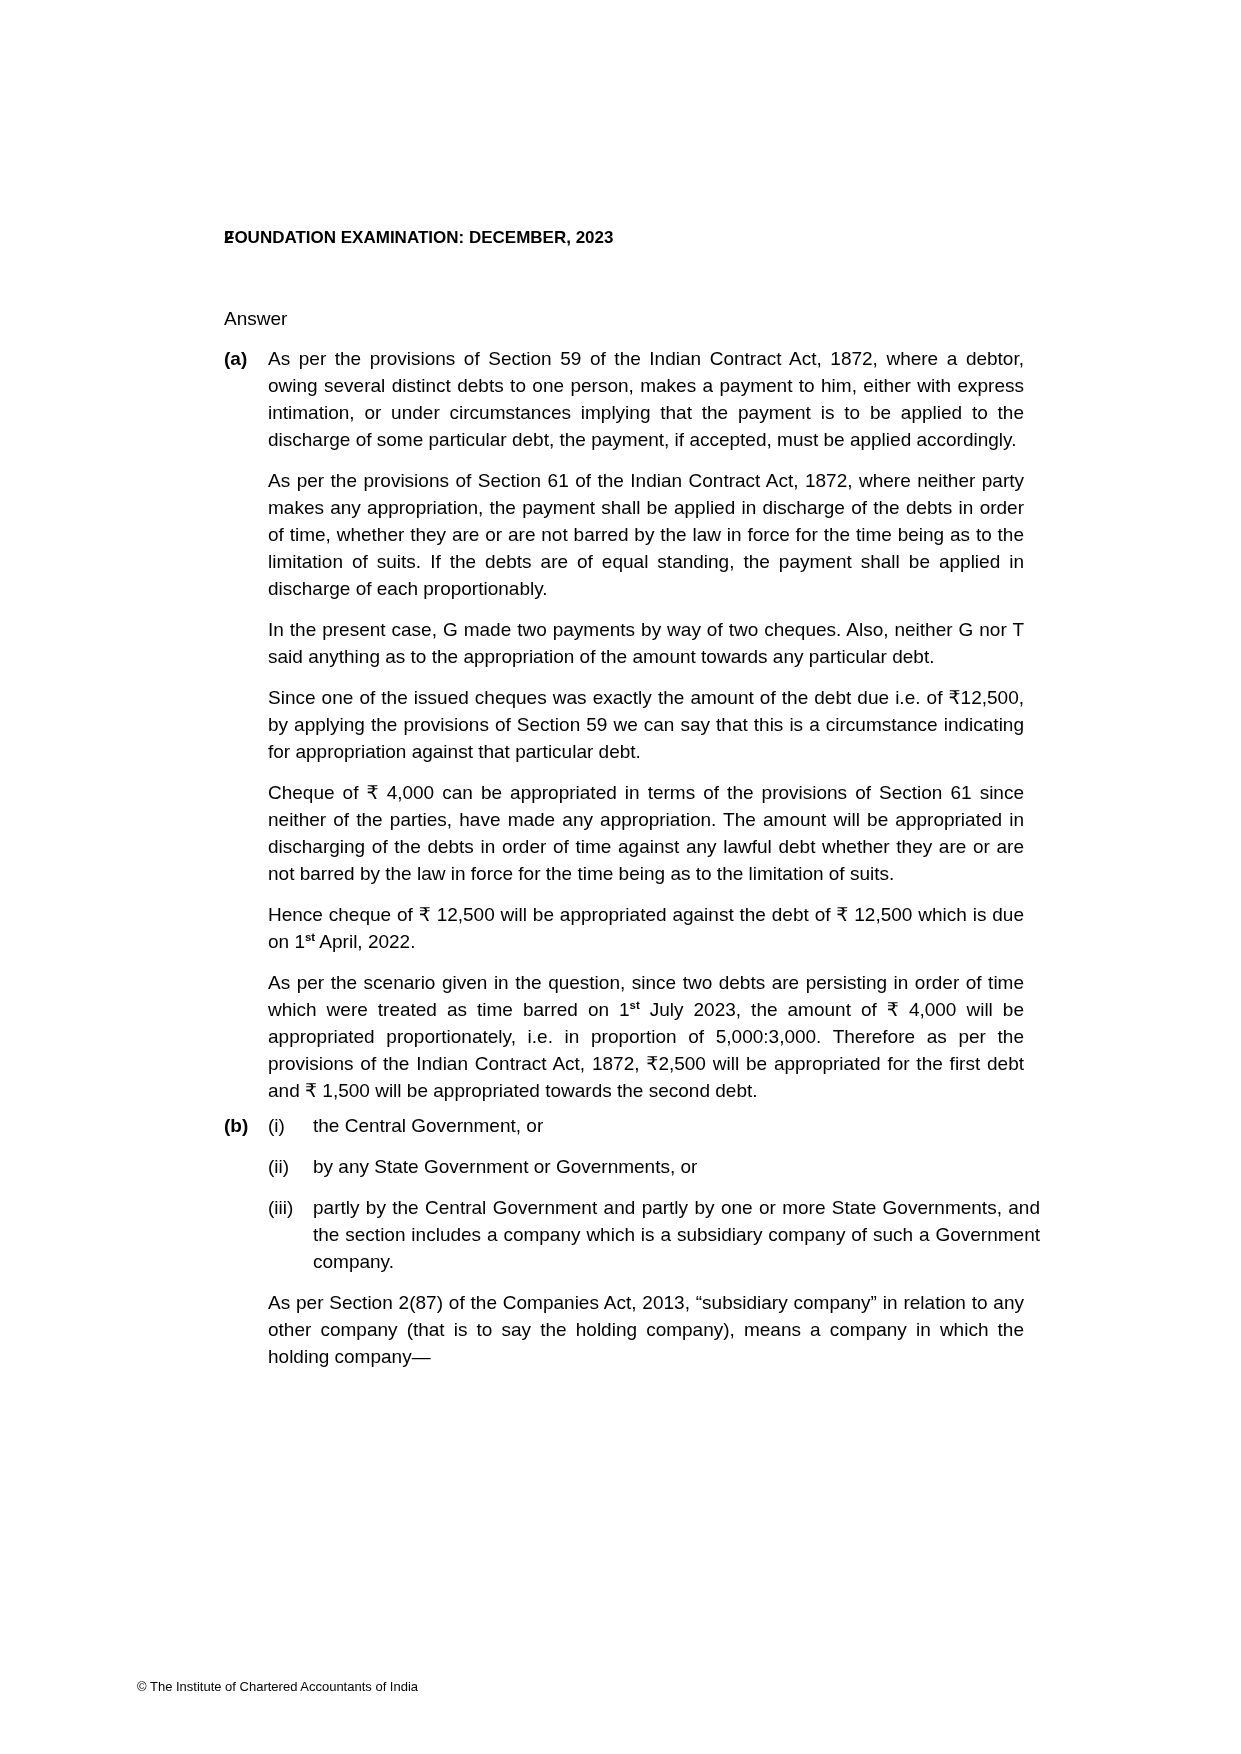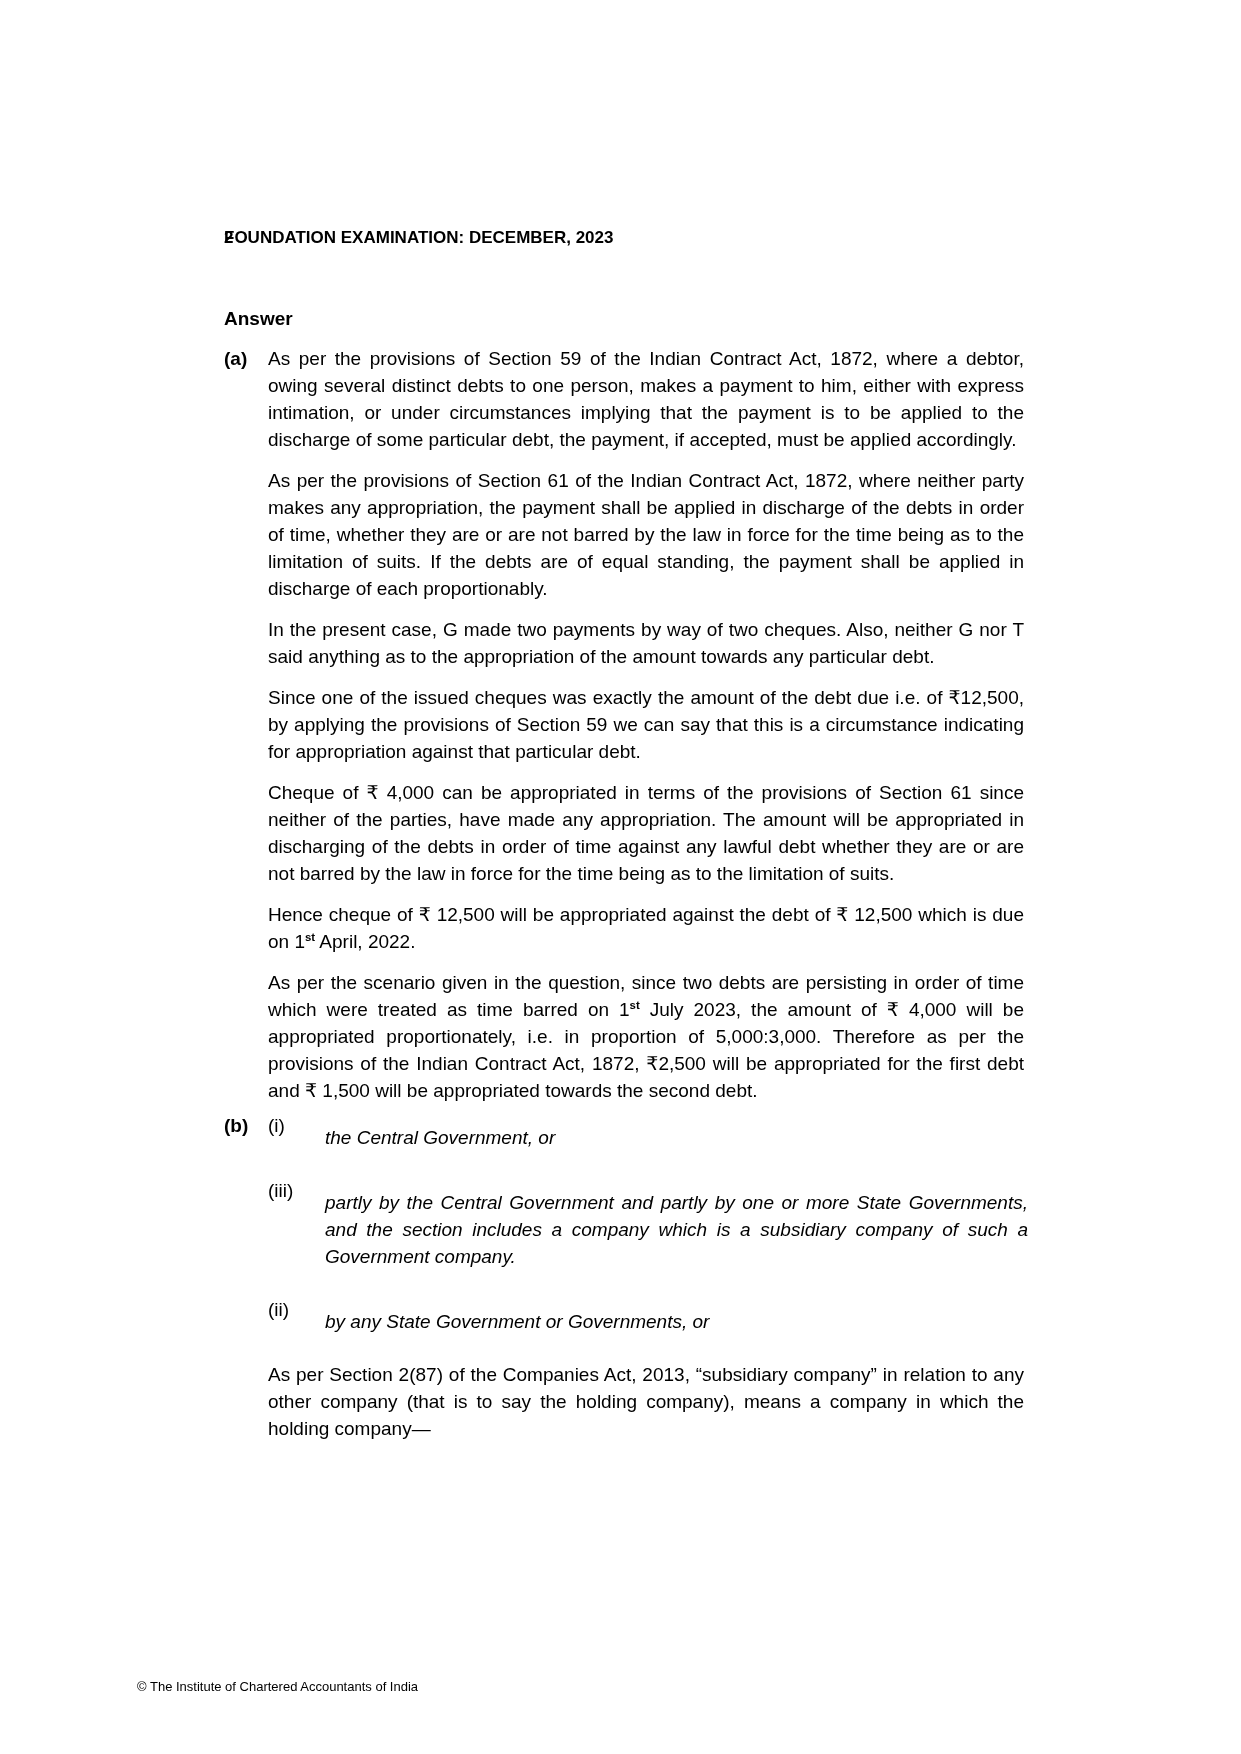--- a/index.html
+++ b/index.html
@@ -29,32 +29,32 @@
   .answer {
     position: absolute;
     top: 305px;
     left: 224px;
     width: 816px;
     font-size: 19px;
     line-height: 27px;
   }
   .answer-heading {
     font-size: 19px;
-    font-weight: bold;
+    font-weight: normal;
     margin: 0 0 13px 0;
     line-height: 27px;
   }
   .item { display: flex; margin: 0 0 8px 0; }
   .item-label { flex: 0 0 44px; font-weight: bold; }
   .item-body { flex: 1 1 auto; min-width: 0; }
   .item-body p.para { margin: 0 16px 14px 0; text-align: justify; }
   .item-body p.para:last-child { margin-bottom: 0; }
   .subitem { display: flex; margin: 0 0 14px 0; }
   .sub-label { flex: 0 0 45px; }
-  .subitem p.sub-text { flex: 1 1 auto; margin: 12px; text-align: justify; font-style: italic; }
+  .subitem p.sub-text { flex: 1 1 auto; margin: 0; text-align: justify; }
   sup { font-size: 0.6em; line-height: 0; vertical-align: super; font-weight: bold; }
 
   
   .page-footer {
     position: absolute;
     left: 137px;
     top: 1678px;
     font-size: 13px;
     line-height: 18px;
   }
@@ -87,26 +87,26 @@
 
     <section class="item">
       <span class="item-label">(b)</span>
       <div class="item-body">
 
         <div class="subitem">
           <span class="sub-label">(i)</span>
           <p class="sub-text">the Central Government, or</p>
         </div>
         <div class="subitem">
+          <span class="sub-label">(ii)</span>
+          <p class="sub-text">by any State Government or Governments, or</p>
+        </div>
+        <div class="subitem">
           <span class="sub-label">(iii)</span>
           <p class="sub-text">partly by the Central Government and partly by one or more State Governments, and the section includes a company which is a subsidiary company of such a Government company.</p>
-        </div>
-        <div class="subitem">
-          <span class="sub-label">(ii)</span>
-          <p class="sub-text">by any State Government or Governments, or</p>
         </div>
 
         <p class="para"><span>As per Section 2(87) of the Companies Act, 2013, “subsidiary company” in relation to any other company (that is to say the holding company), means a company in which the holding company—</span></p>
       </div>
     </section>
   </main>
 
   <footer class="page-footer">© The Institute of Chartered Accountants of India</footer>
 
 </div>

